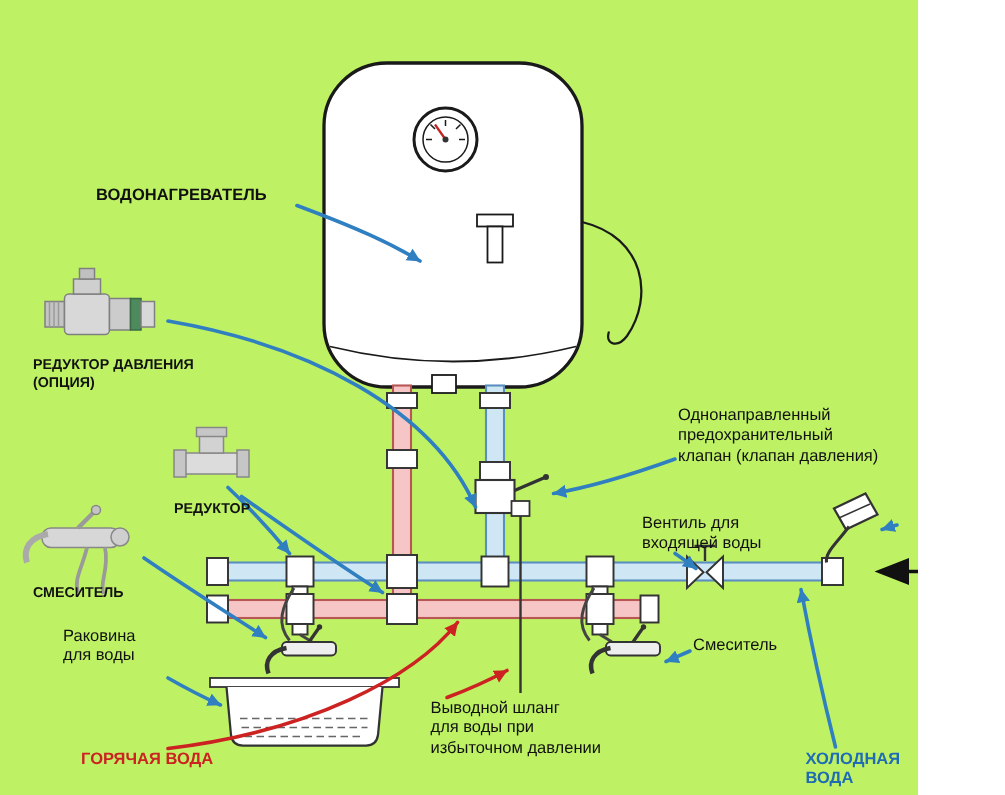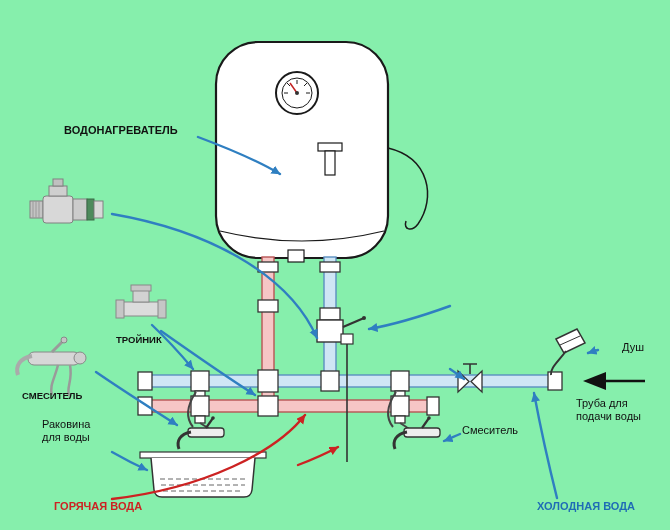--- a/index.html
+++ b/index.html
@@ -1,17 +1,17 @@
 <!DOCTYPE html>
 <html><head>
 <meta charset="utf-8">
 <style>
   html,body { margin:0; padding:0; background:#fff; }
   #stage {
-    position:relative; width:670px; height:530px; background:#86efac;
+    position:relative; width:612px; height:530px; background:#bef264;
     overflow:hidden; font-family:"Liberation Sans",sans-serif;
     --hot:#cc2222; --cold:#1f6cb5; --arrow-blue:#2f7fc1;
     --pipe-hot-fill:#f6c6c6; --pipe-hot-stroke:#b85555;
     --pipe-cold-fill:#cfe6f5; --pipe-cold-stroke:#5b8fc0;
   }
   svg.diagram { position:absolute; left:0; top:0; }
   .outline { stroke:#1a1a1a; stroke-width:2.2; }
   .thin { stroke:#1a1a1a; stroke-width:1.2; }
   .pipe-hot  { fill:var(--pipe-hot-fill);  stroke:var(--pipe-hot-stroke);  stroke-width:1.4; }
   .pipe-cold { fill:var(--pipe-cold-fill); stroke:var(--pipe-cold-stroke); stroke-width:1.4; }
@@ -182,24 +182,32 @@
       <path class="arr-b" d="M 450,369 C 456,373 460,376 464,379"></path>
       <path class="arr-b" d="M 598,350 C 594,351 591,352 588,353"></path>
       <path class="arr-b" d="M 460,434 C 453,437 449,439 444,441"></path>
       <path class="arr-b" d="M 557,498 C 548,462 540,425 534,393"></path>
       <path class="arr-r" d="M 112,499 C 205,488 276,452 305,415"></path>
       <path class="arr-r" d="M 298,465 C 314,459 327,453 338,447"></path>
     </g>
   </svg>
 
   <div class="lbl b" style="left:64px;  top:124px">ВОДОНАГРЕВАТЕЛЬ</div>
-  <div class="lbl b sm" style="left:116px; top:334px">ТРОЙНИК</div>
+  <div class="lbl b sm" style="left:22px;  top:238px">РЕДУКТОР ДАВЛЕНИЯ
+(ОПЦИЯ)</div>
+  <div class="lbl b sm" style="left:116px; top:334px">РЕДУКТОР</div>
   <div class="lbl b sm" style="left:22px;  top:390px">СМЕСИТЕЛЬ</div>
   <div class="lbl" style="left:42px;  top:418px">Раковина
 для воды</div>
   <div class="lbl b hot" style="left:42px;  top:500px">ГОРЯЧАЯ ВОДА</div>
+  <div class="lbl" style="left:452px; top:271px">Однонаправленный
+предохранительный
+клапан (клапан давления)</div>
+  <div class="lbl" style="left:428px; top:343px">Вентиль для
+входящей воды</div>
   <div class="lbl" style="left:622px; top:341px">Душ</div>
-  <div class="lbl" style="left:576px; top:397px">Труба для
-подачи воды</div>
   <div class="lbl" style="left:462px; top:424px">Смеситель</div>
+  <div class="lbl" style="left:287px; top:466px">Выводной шланг
+для воды при
+избыточном давлении</div>
   <div class="lbl b cold" style="left:537px; top:500px">ХОЛОДНАЯ ВОДА</div>
 
 </div>
 
 </body></html>

